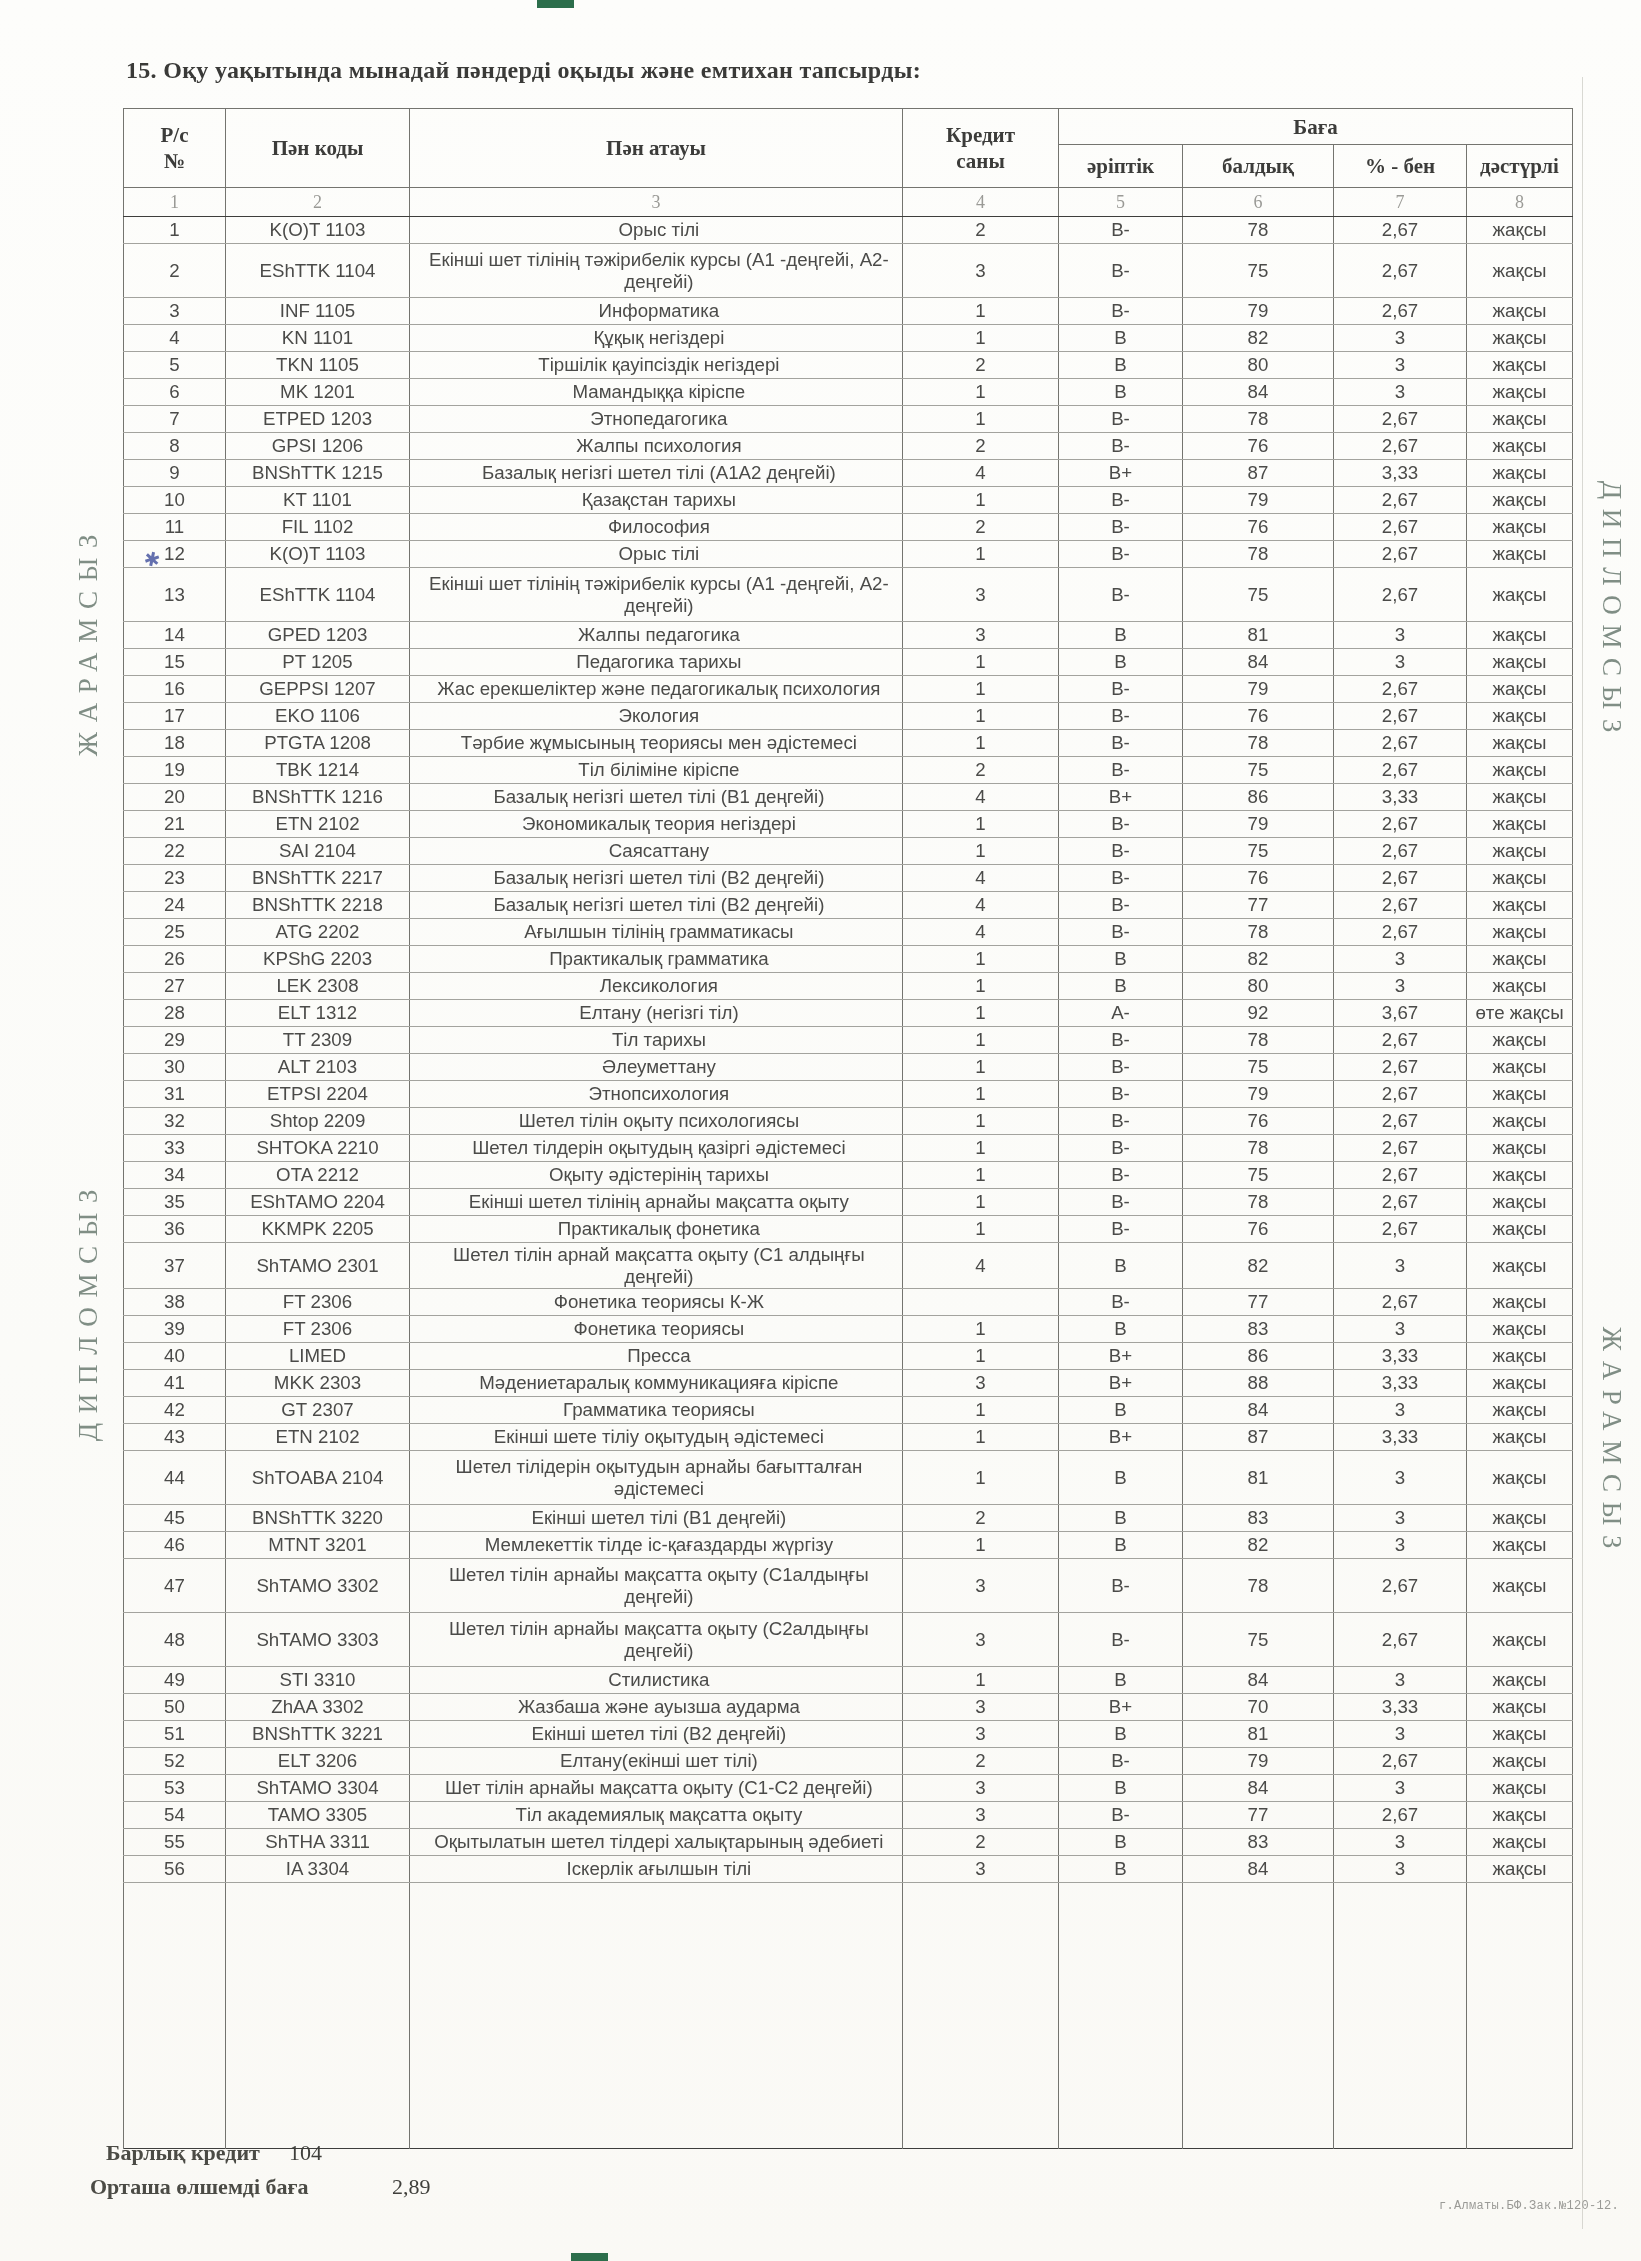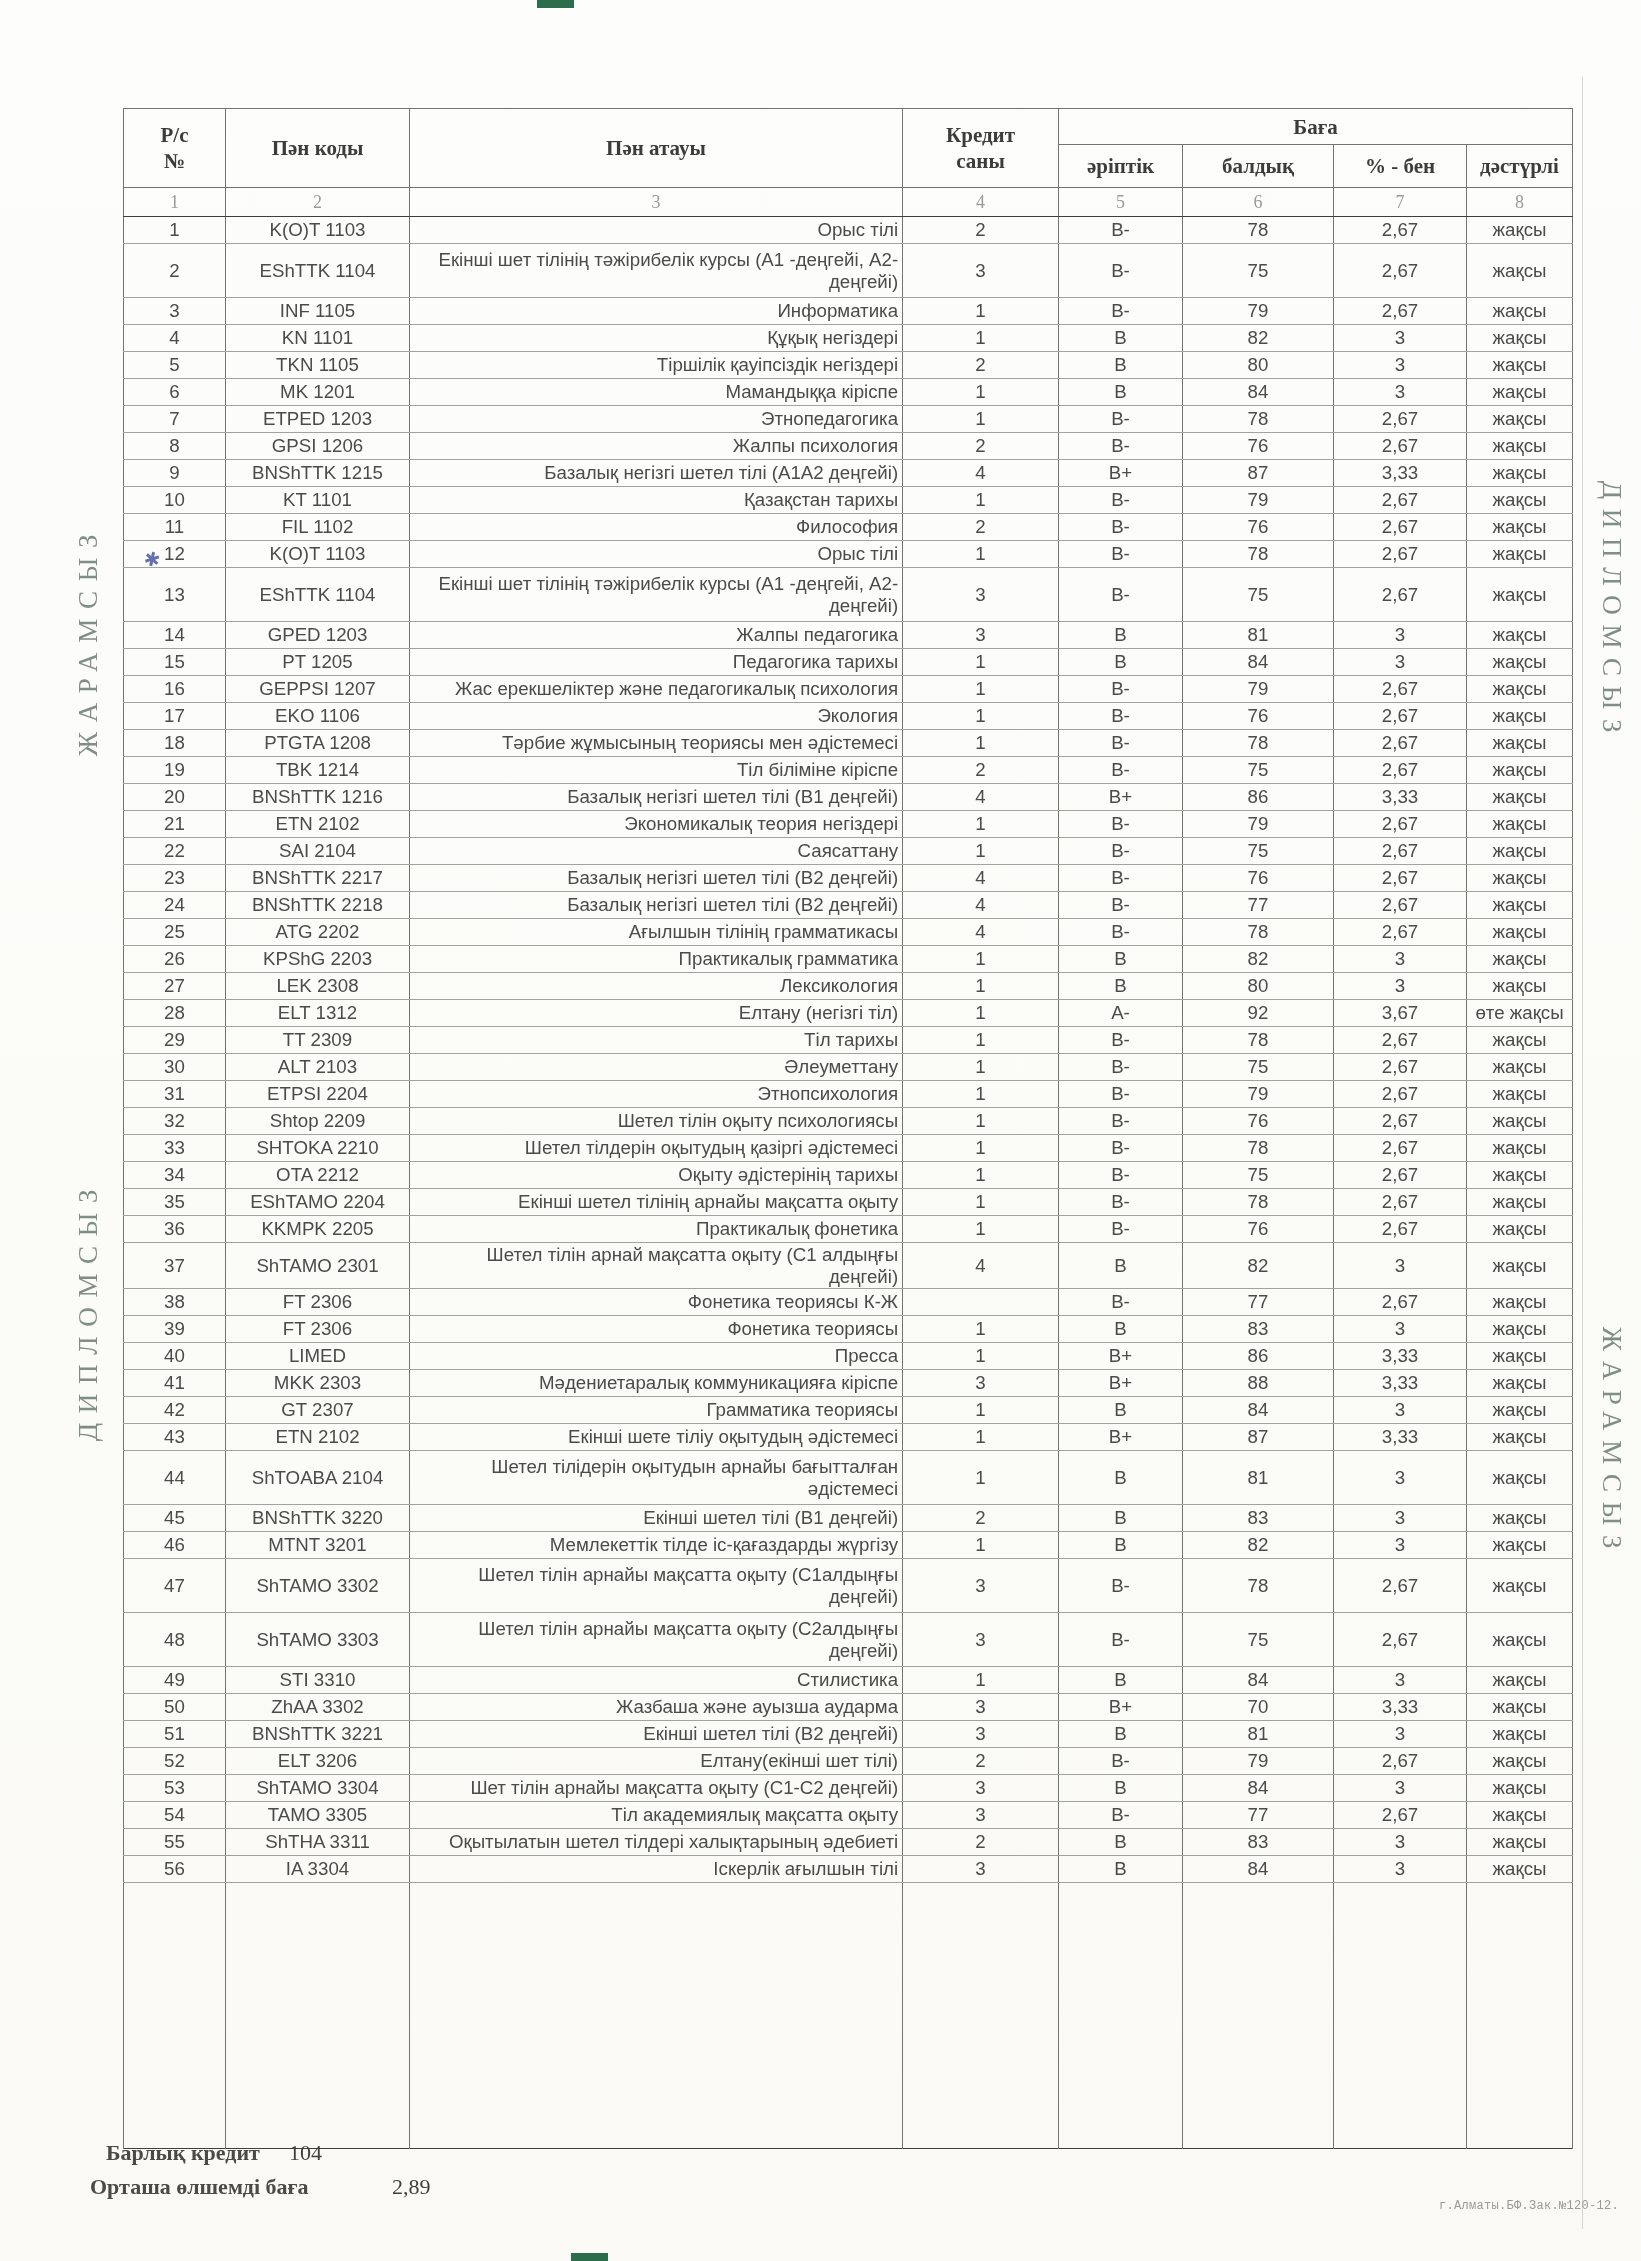--- a/index.html
+++ b/index.html
@@ -13,21 +13,21 @@
   table.transcript{border:1.9px solid #3e3e3c;}
   th,td{border:0.6px solid #74746f;overflow:hidden;}
   thead th{font-family:"Liberation Serif",serif;font-size:21px;font-weight:bold;color:#3c3c3a;text-align:center;vertical-align:middle;white-space:pre-line;line-height:26px;}
   tr.h1{height:36px;}
   tr.h2{height:43px;}
   tr.nums{height:29px;}
   tr.nums td{font-family:"Liberation Serif",serif;font-size:18px;color:#9a9a96;text-align:center;border-bottom:1.9px solid #3e3e3c;}
   tbody tr{height:27px;}
   tbody tr.tall{height:54px;}
   tbody td{font-family:"Liberation Sans",sans-serif;font-size:18.7px;color:#4b4b49;text-align:center;vertical-align:middle;padding:0.6px 3.9px;line-height:22px;border-color:#a3a39e #74746f;}
-  tbody td.c2{text-align:right;padding-left:9.7px;}
+  tbody td.c2{text-align:center;padding-left:9.7px;}
   tr.filler{height:266px;}
   tr.filler td{border-bottom:none;border-top:0.6px solid #a3a39e;}
 
   
   .summary-label{position:absolute;font-size:22px;font-weight:bold;color:#4b4b45;text-align:center;}
   .summary-value{position:absolute;font-size:22px;color:#3f3f3b;}
 
   
   .wm{position:absolute;font-family:"Liberation Serif",serif;font-size:27px;color:#76857c;letter-spacing:9.7px;white-space:nowrap;opacity:0.92;text-align:center;height:33px;line-height:33px;}
   .wm.left{transform:rotate(-90deg);}
@@ -54,20 +54,21 @@
   <div id="green-bottom" class="green-mark"></div>
   <div class="scan-edge"></div>
 
   <div id="wm-lt" class="wm left">ЖАРАМСЫЗ</div>
   <div id="wm-lb" class="wm left">ДИПЛОМСЫЗ</div>
   <div id="wm-rt" class="wm right">ДИПЛОМСЫЗ</div>
   <div id="wm-rb" class="wm right">ЖАРАМСЫЗ</div>
 
   <div class="pen-mark">✱</div>
 
+  <div class="page-title">15. Оқу уақытында мынадай пәндерді оқыды және емтихан тапсырды:</div>
 
   <table class="transcript">
     <colgroup>
       <col style="width:102px">
         <col style="width:184px">
         <col style="width:493px">
         <col style="width:156px">
       <col style="width:124px">
         <col style="width:151px">
         <col style="width:133px">

